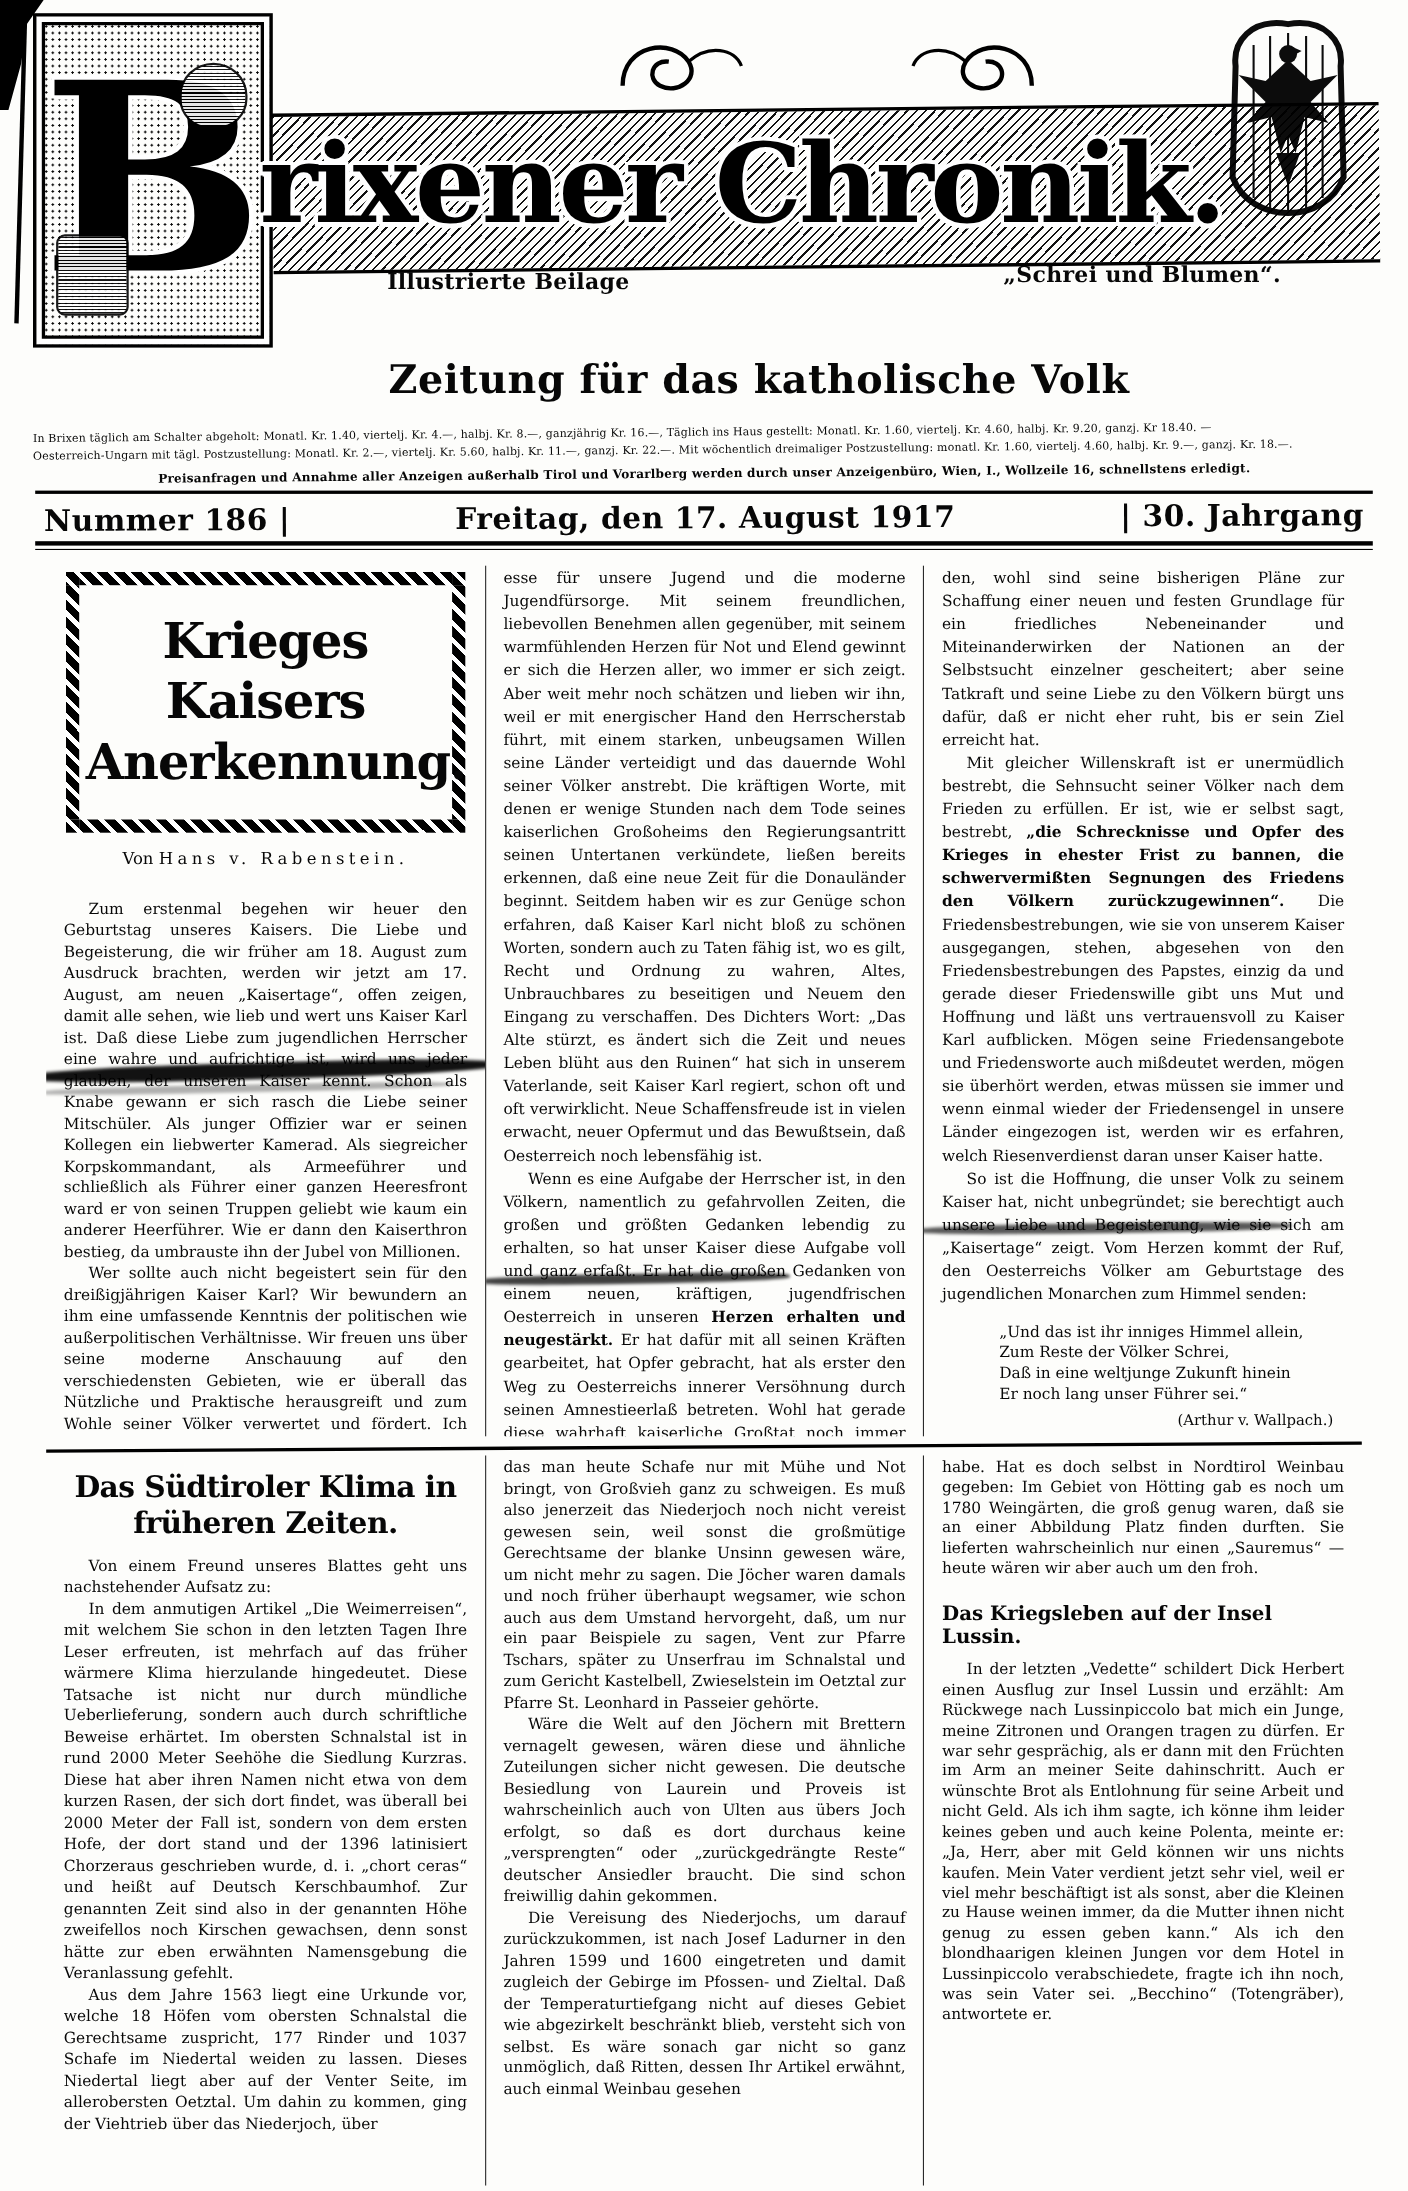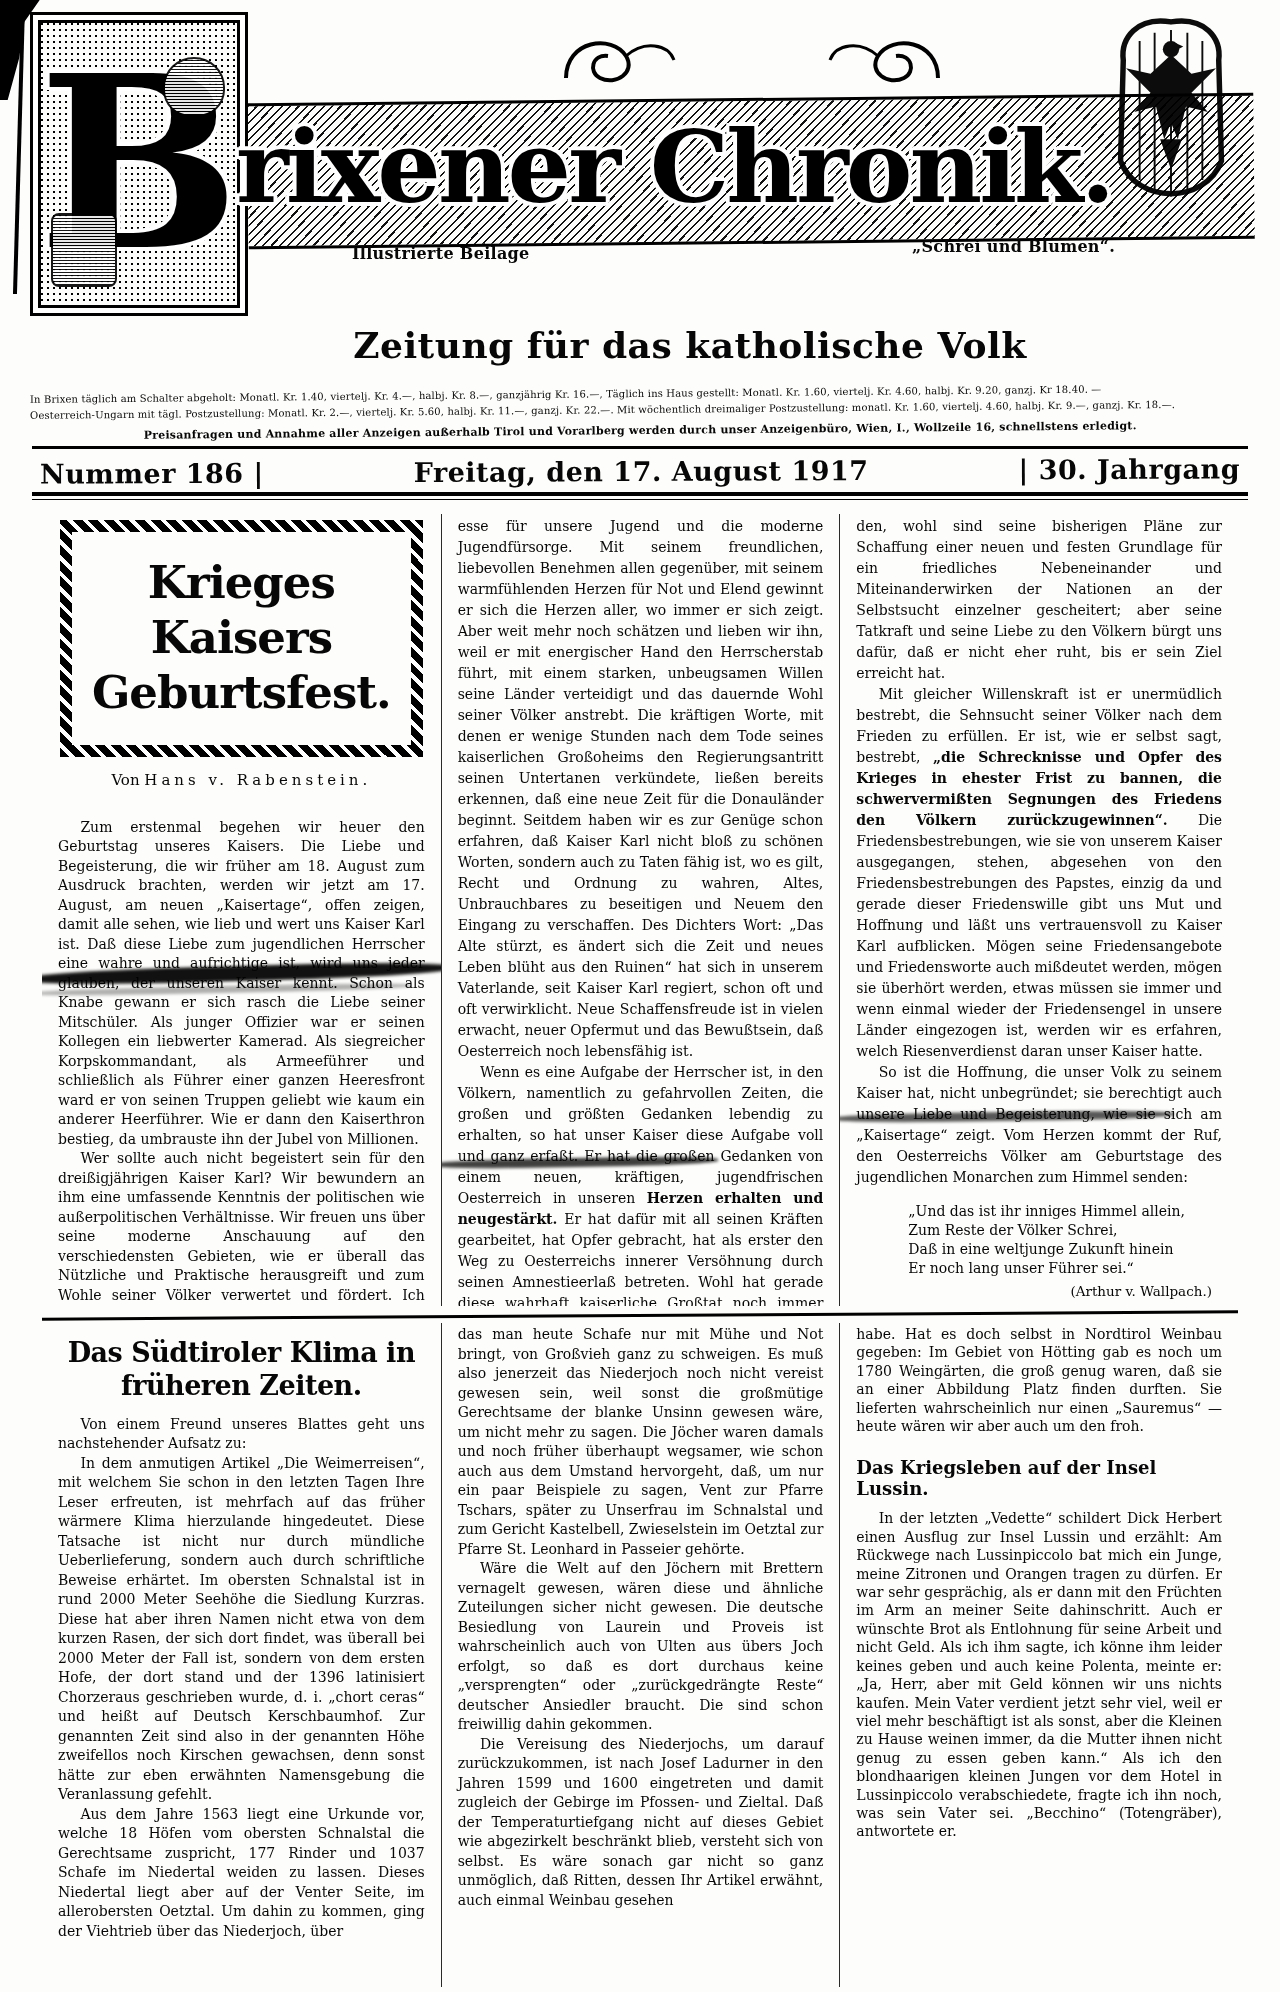--- a/index.html
+++ b/index.html
@@ -28,21 +28,21 @@
               background:repeating-linear-gradient(135deg,#111 0 1.5px,transparent 1.5px 6px);
               border-top:3px solid #000;border-bottom:3px solid #000;transform:rotate(-0.6deg);z-index:1;}
   .masthead-title{position:absolute;left:236px;right:20px;top:92px;height:150px;z-index:3;
                   text-align:left;font-size:100px;font-weight:bold;letter-spacing:-3px;line-height:150px;
                   color:#000;white-space:nowrap;
                   text-shadow:-4px 0 #fff,4px 0 #fff,0 -4px #fff,0 4px #fff,-3px -3px #fff,3px 3px #fff,3px -3px #fff,-3px 3px #fff;}
   .eagle{position:absolute;right:34px;top:10px;width:150px;height:212px;z-index:2;opacity:.95;}
   .flourish{position:absolute;width:120px;height:62px;z-index:2;}
   .fl-l{left:560px;top:26px;}
   .fl-r{right:336px;top:26px;transform:scaleX(-1);}
-  .caption{position:absolute;font-size:16px;font-weight:bold;z-index:4;letter-spacing:0.3px;}
+  .caption{position:absolute;font-size:20px;font-weight:bold;z-index:4;letter-spacing:0.3px;}
   .cap-l{left:352px;top:244px;}
   .cap-r{left:912px;top:237px;}
 
   .subtitle-row{height:56px;position:relative;padding-left:48px;}
   .subtitle{position:absolute;left:300px;width:780px;top:2px;text-align:center;
             font-size:36px;font-weight:bold;letter-spacing:0.5px;}
 
   
   .fineprint{padding:8px 30px 4px;transform:rotate(-0.55deg);}
   .fp{font-size:10px;line-height:16px;white-space:nowrap;letter-spacing:0.15px;}
@@ -149,21 +149,21 @@
   <div class="hr hr1"></div>
 
   <main class="content">
 
     <section class="sec sec1">
 
       <div class="col c1">
         <div class="ornate-frame">
           <div class="a1-title">
             <div>Krieges Kaisers</div>
-            <div>Geburtsfest.</div>
+            <div>Anerkennung.</div>
           </div>
         </div>
         <div class="byline">
           <span>Von</span>
           <span class="sp">Hans v. Rabenstein.</span>
         </div>
         <p>Zum erstenmal begehen wir heuer den Geburtstag unseres Kaisers. Die Liebe und Begeisterung, die wir früher am 18. August zum Ausdruck brachten, werden wir jetzt am 17. August, am neuen „Kaisertage“, offen zeigen, damit alle sehen, wie lieb und wert uns Kaiser Karl ist. Daß diese Liebe zum jugendlichen Herrscher eine wahre und aufrichtige ist, wird uns jeder glauben, der unseren Kaiser kennt. Schon als Knabe gewann er sich rasch die Liebe seiner Mitschüler. Als junger Offizier war er seinen Kollegen ein liebwerter Kamerad. Als siegreicher Korpskommandant, als Armeeführer und schließlich als Führer einer ganzen Heeresfront ward er von seinen Truppen geliebt wie kaum ein anderer Heerführer. Wie er dann den Kaiserthron bestieg, da umbrauste ihn der Jubel von Millionen.</p>
         <p>Wer sollte auch nicht begeistert sein für den dreißigjährigen Kaiser Karl? Wir bewundern an ihm eine umfassende Kenntnis der politischen wie außerpolitischen Verhältnisse. Wir freuen uns über seine moderne Anschauung auf den verschiedensten Gebieten, wie er überall das Nützliche und Praktische herausgreift und zum Wohle seiner Völker verwertet und fördert. Ich verweise nur auf sein Inter-</p>
         <div class="smudge sm1"></div>
         <div class="smudge sm1b"></div>

